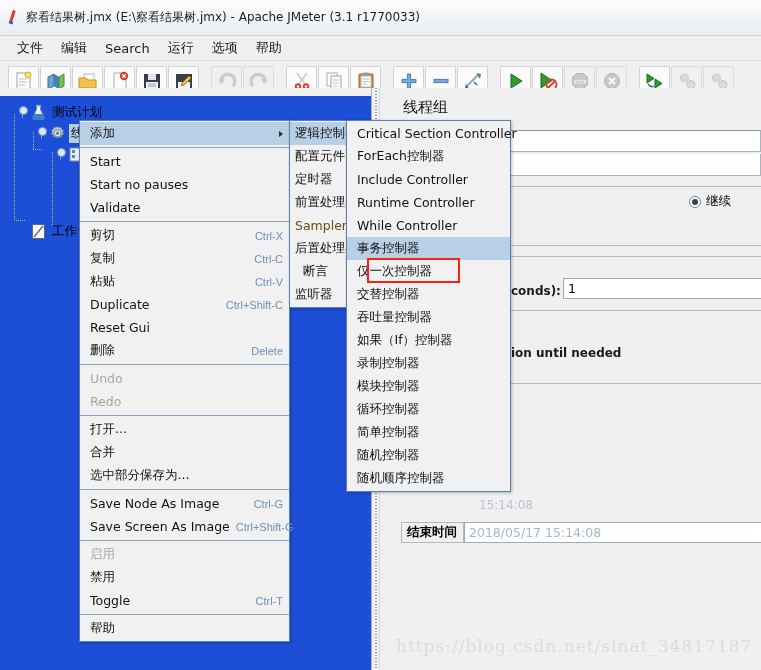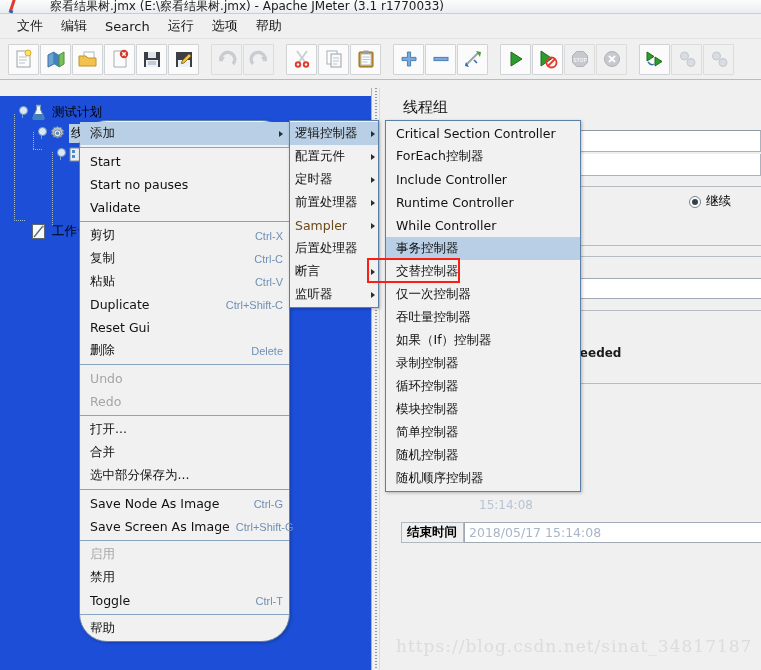--- a/index.html
+++ b/index.html
@@ -9,27 +9,26 @@
     font-family: "Liberation Sans", "DejaVu Sans", sans-serif;
     font-size: 12px;
     background: #f0f0f0;
     overflow: hidden;
     position: relative;
     color: #000;
   }
 
   
   #titlebar {
-    height: 14px;
+    height: 36px;
     background: linear-gradient(to bottom, #fcfcfc 0%, #f3f5f7 45%, #e9edf1 100%);
     border-bottom: 1px solid #c8ced4;
     display: flex; align-items: center;
     padding-left: 6px;
     position: relative;
-    gap: 24px;
   }
   #titlebar .jm-logo {
     width: 14px; height: 15px; margin-right: 6px; position: relative;
   }
   #titlebar .jm-logo:before {
     content: "";
     position: absolute; left: 5px; top: 0;
     width: 3px; height: 12px;
     background: #e23b2e;
     transform: rotate(18deg);
@@ -554,21 +553,21 @@
     <div class="label-sm" style="left:98px; top:410px; color:#b6c4d4; font-weight:normal;">15:14:08</div>
     <div class="boxed-label cjk" style="left:20px; top:434px; width:63px;">结束时间</div>
     <div class="txtinput" style="left:83px; top:434px; right:-6px;">
       <span class="ro-value">2018/05/17 15:14:08</span>
     </div>
   </div>
 </div>
 
 <div id="watermark">https://blog.csdn.net/sinat_34817187</div>
 
-<div class="popup" id="ctxmenu" style="left:79px; top:120px; width:211px;border-radius:28px;">
+<div class="popup" id="ctxmenu" style="left:79px; top:120px; width:211px;">
 
   <div class="pitem sel">
     <span class="txt cjk">添加</span>
     <span class="arrow"></span>
   </div>
   <div class="psep"></div>
 
   <div class="pitem">
     <span class="txt">Start</span>
   </div>
@@ -669,71 +668,71 @@
     <span class="arrow" style="margin-left:3px;"></span>
   </div>
   <div class="pitem" style="padding-left:5px; padding-right:3px;">
     <span class="txt" style="color:#6a4a16;">Sampler</span>
     <span class="arrow" style="margin-left:3px;"></span>
   </div>
   <div class="pitem" style="padding-left:5px; padding-right:3px;gap:40px;">
     <span class="txt cjk">后置处理器</span>
     <span class="arrow" style="margin-left:3px;"></span>
   </div>
-  <div class="pitem" style="padding-left:5px; padding-right:3px;">
+  <div class="pitem" style="padding-left:5px; padding-right:3px;margin-left:8px;">
     <span class="txt cjk">断言</span>
     <span class="arrow" style="margin-left:3px;"></span>
   </div>
   <div class="pitem" style="padding-left:5px; padding-right:3px;">
     <span class="txt cjk">监听器</span>
     <span class="arrow" style="margin-left:3px;"></span>
   </div>
 </div>
 
-<div class="popup" id="lcmenu" style="left:385px; top:120px; width:196px;">
+<div class="popup" id="lcmenu" style="left:346px; top:120px; width:165px;">
   <div class="pitem">
     <span class="txt">Critical Section Controller</span>
   </div>
   <div class="pitem">
     <span class="txt cjk">ForEach控制器</span>
   </div>
   <div class="pitem">
     <span class="txt">Include Controller</span>
   </div>
   <div class="pitem">
     <span class="txt">Runtime Controller</span>
   </div>
   <div class="pitem">
     <span class="txt">While Controller</span>
   </div>
   <div class="pitem sel2">
     <span class="txt cjk">事务控制器</span>
   </div>
   <div class="pitem">
+    <span class="txt cjk">仅一次控制器</span>
+  </div>
+  <div class="pitem">
     <span class="txt cjk">交替控制器</span>
   </div>
   <div class="pitem">
-    <span class="txt cjk">仅一次控制器</span>
-  </div>
-  <div class="pitem">
     <span class="txt cjk">吞吐量控制器</span>
   </div>
   <div class="pitem">
     <span class="txt cjk">如果（If）控制器</span>
   </div>
   <div class="pitem">
     <span class="txt cjk">录制控制器</span>
   </div>
   <div class="pitem">
+    <span class="txt cjk">模块控制器</span>
+  </div>
+  <div class="pitem">
     <span class="txt cjk">循环控制器</span>
   </div>
   <div class="pitem">
-    <span class="txt cjk">模块控制器</span>
-  </div>
-  <div class="pitem">
     <span class="txt cjk">简单控制器</span>
   </div>
   <div class="pitem">
     <span class="txt cjk">随机控制器</span>
   </div>
   <div class="pitem">
     <span class="txt cjk">随机顺序控制器</span>
   </div>
 </div>
 

